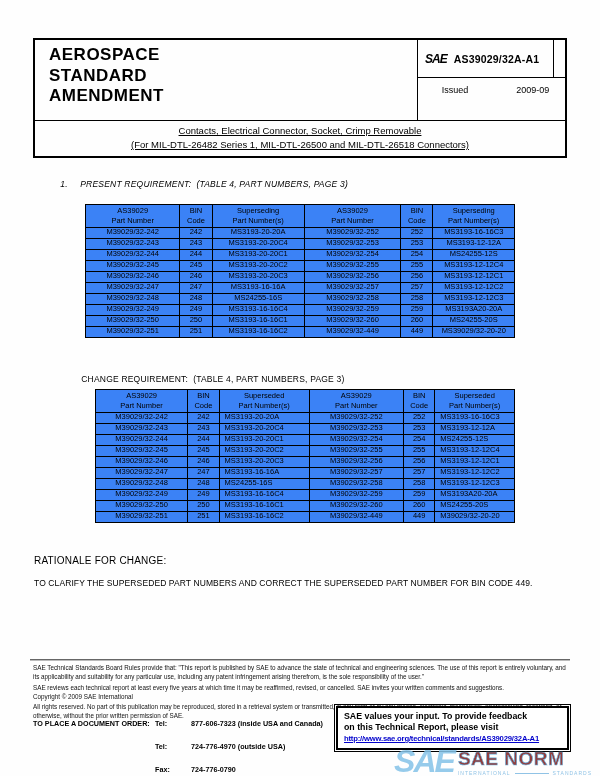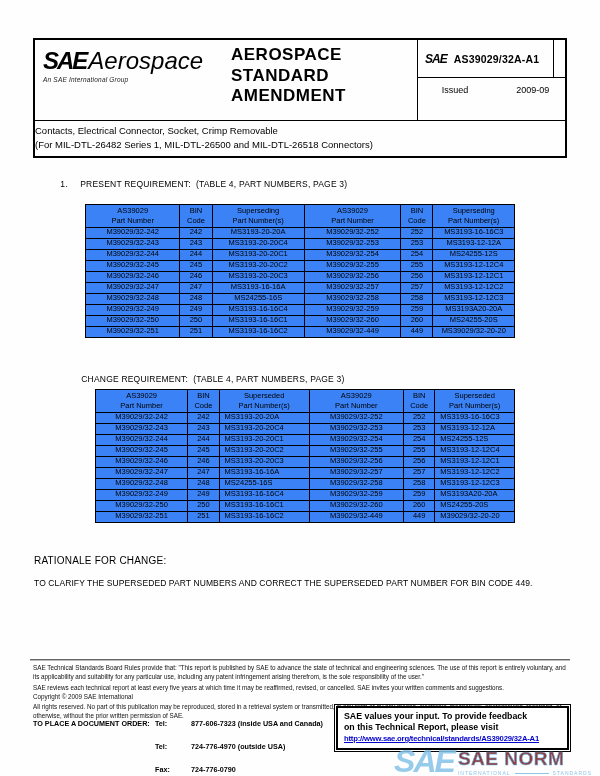--- a/index.html
+++ b/index.html
@@ -17,25 +17,25 @@
   .logo-tag { font-style:italic; font-size:6.5px; color:#222; margin-top:1px; letter-spacing:.2px; }
   .title-cell { flex:1; padding:5px 0 0 14px; font-size:17px; font-weight:bold; line-height:1.22; letter-spacing:.5px; }
   .num-cell { width:148px; border-left:1px solid #000; display:flex; flex-direction:column; }
   .num-top { display:flex; border-bottom:1px solid #000; height:38px; }
   .num-box { flex:1; border-right:1px solid #000; display:flex; align-items:center; padding-left:7px; gap:7px; }
   .num-strip { width:11px; }
   .num-sae { font-weight:900; font-style:italic; font-size:12px; letter-spacing:-1px; }
   .num-text { font-weight:bold; font-size:10.5px; letter-spacing:.2px; }
   .issued-row { display:flex; padding:7px 0 0 8px; font-size:9px;justify-content:center; }
   .issued-date { margin-left:48px; }
-  .subject { border-top:1px solid #000; text-align:left; font-size:9.5px; line-height:1.45; padding:3px 0 4px; }
+  .subject { border-top:1px solid #000; text-align:center; font-size:9.5px; line-height:1.45; padding:3px 0 4px;text-decoration:underline; }
 
   
   .sec-heading { position:absolute; font-size:8.5px; letter-spacing:.2px; white-space:pre; }
-  #present-heading { left:50px; top:169px; }
+  #present-heading { left:50px; top:169px;font-style:italic; }
   #present-heading .sec-num { display:inline-block; width:20px; }
   #change-heading { left:71px; top:364px; }
 
   .pn-table { position:absolute; border-collapse:collapse; table-layout:fixed; background:#3b82f6; }
   .pn-table th, .pn-table td { border:1px solid #000; font-size:7.5px; text-align:center; overflow:hidden; }
   .pn-table th { font-weight:normal; white-space:pre-line; line-height:1.3; padding:1px 1px; }
   .pn-table td { height:11px; line-height:1.1; padding:0 1px; }
   #present-table { left:85px; top:204px; width:430px; }
   #change-table  { left:95px; top:389px; width:420px; }
   .pn-table th:nth-child(1), .pn-table td:nth-child(1){ width:22%; }
@@ -69,26 +69,20 @@
   .wm-sub { display:flex; align-items:center; gap:4px; font-size:5px; letter-spacing:1px; color:#7db9e2; margin-top:2px; }
   .wm-dash { display:inline-block; width:34px; height:1px; background:#7db9e2; }
 </style>
 </head>
 <body>
 
 <div class="page">
 
   <div class="header-box">
     <div class="header-top">
-      <div class="logo-cell">
-        <div class="logo-line">
-          <span class="logo-sae">SAE</span><span class="logo-aero">Aerospace</span>
-        </div>
-        <div class="logo-tag">An SAE International Group</div>
-      </div>
       <div class="title-cell">
         <div>AEROSPACE</div>
         <div>STANDARD</div>
         <div>AMENDMENT</div>
       </div>
       <div class="num-cell">
         <div class="num-top">
           <div class="num-box">
             <span class="num-sae">SAE</span>
             <span class="num-text">AS39029/32A-A1</span>

